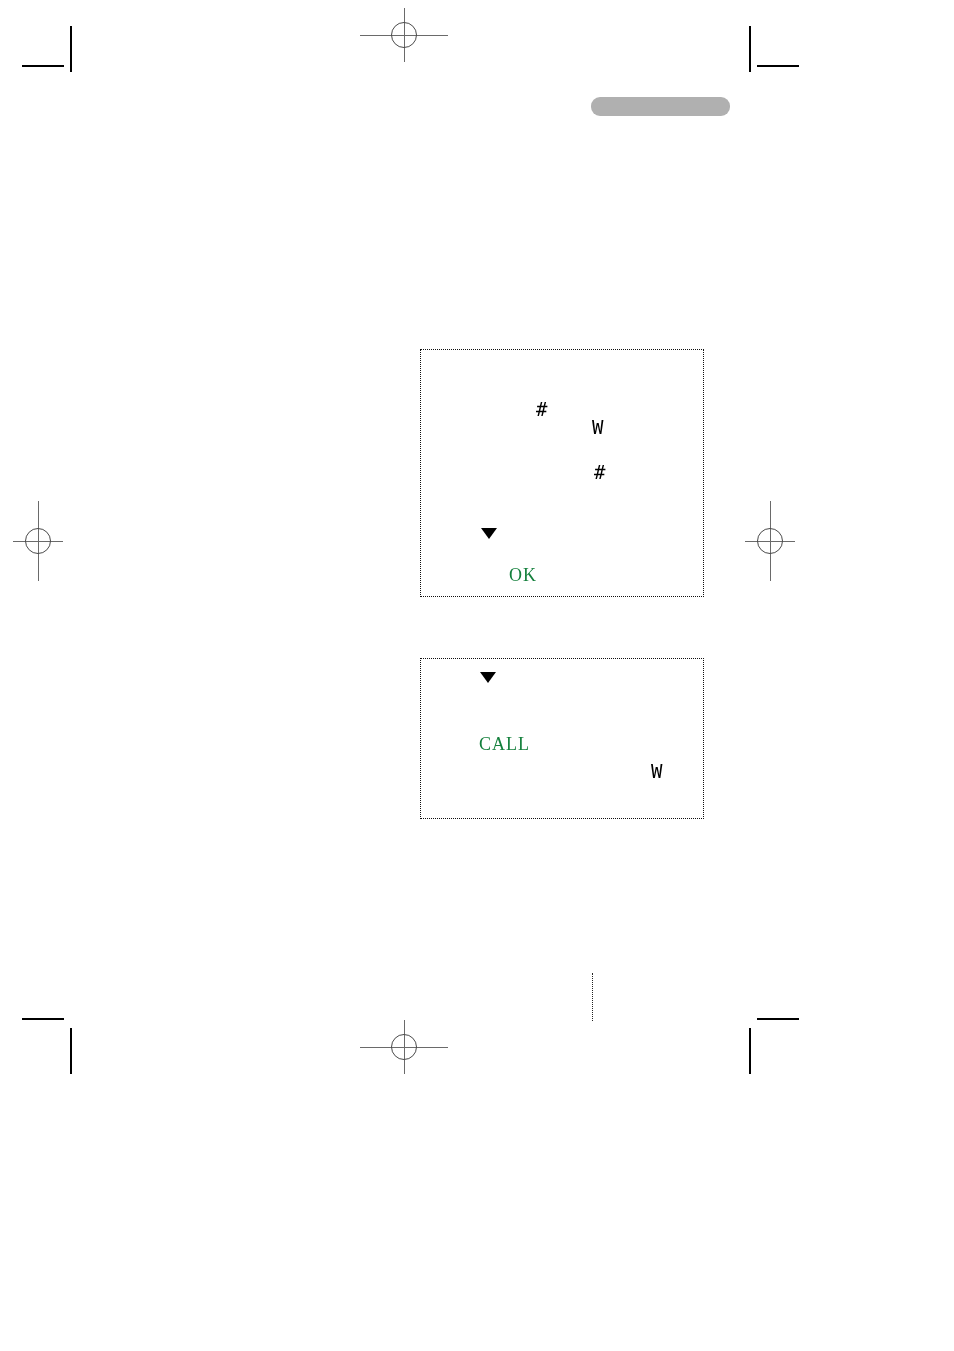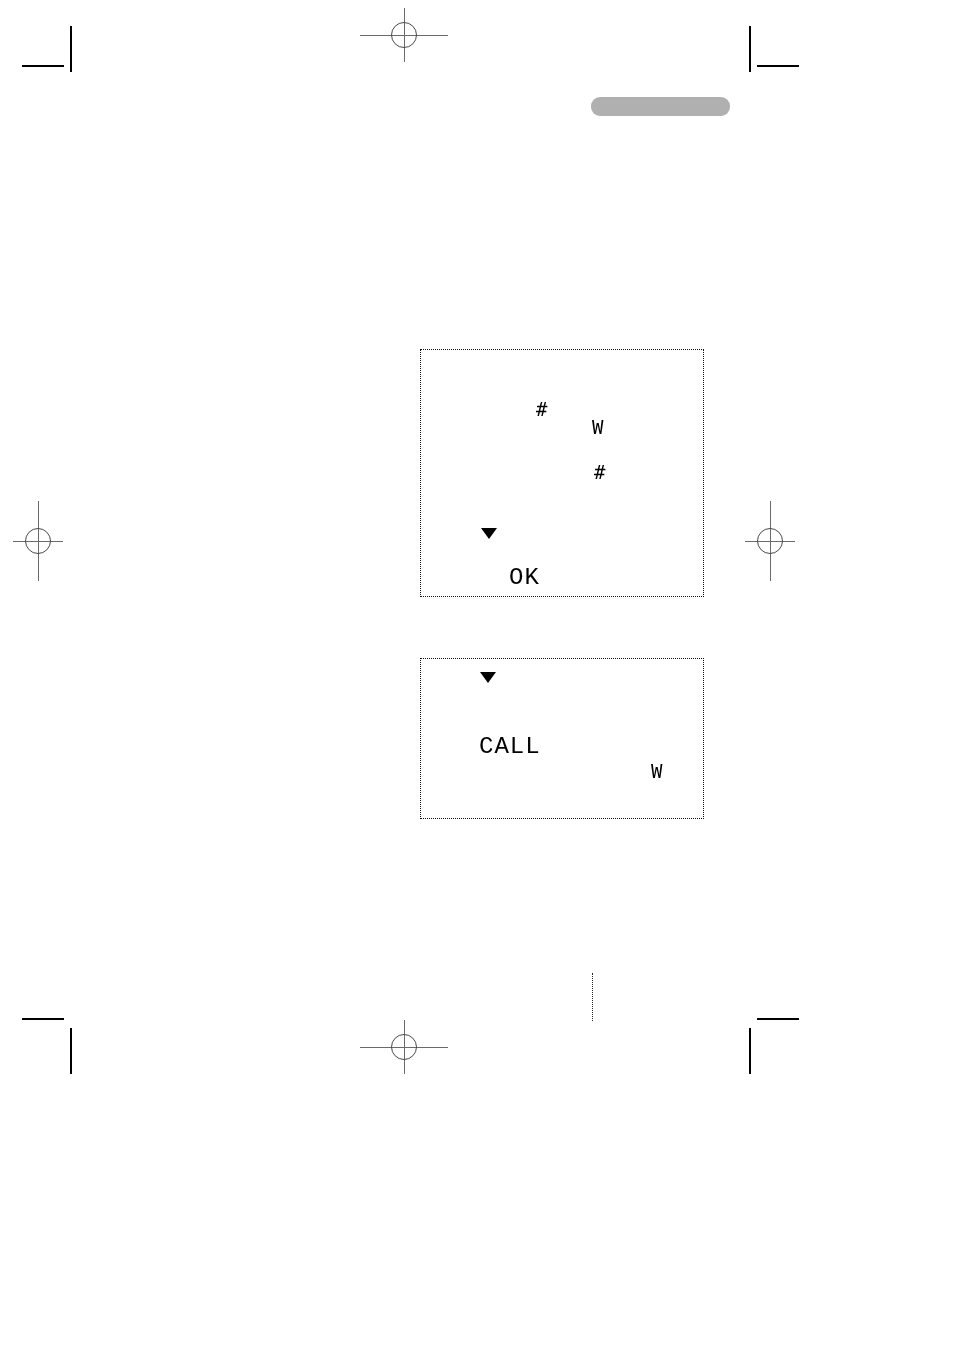--- a/index.html
+++ b/index.html
@@ -69,24 +69,24 @@
 
   
   .lcd-screen {
     position: absolute;
     box-sizing: border-box;
     border: 1px dotted #111111;
     background: #ffffff;
   }
   .lcd-text {
     position: absolute;
-    font-family: Liberation Mono, monospace;
-    font-size: 24px;
+    font-family: Liberation Serif, serif;
+    font-size: 18px;
     line-height: 1;
-    color: #000000;
+    color: #15803d;
     white-space: pre;
     letter-spacing: 1px;
   }
   .lcd-glyph {
     position: absolute;
     font-family: "DejaVu Sans Mono", "Liberation Mono", monospace;
     font-size: 19px;
     line-height: 1;
     color: #000000;
     white-space: pre;

